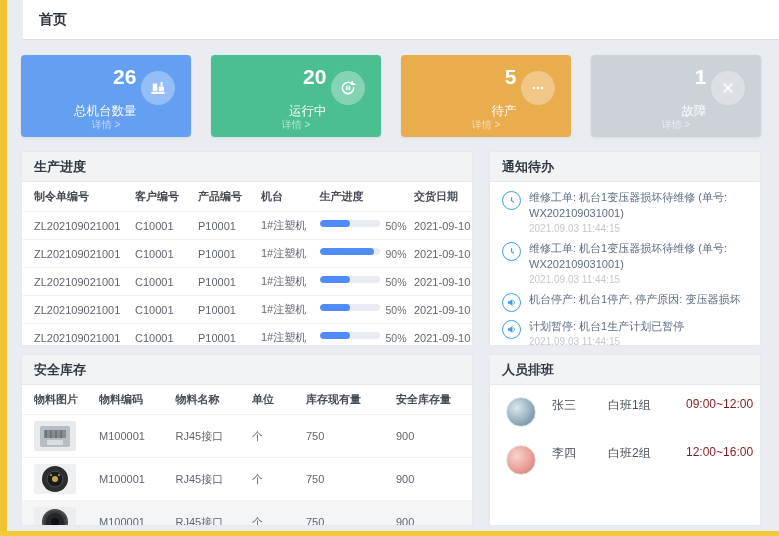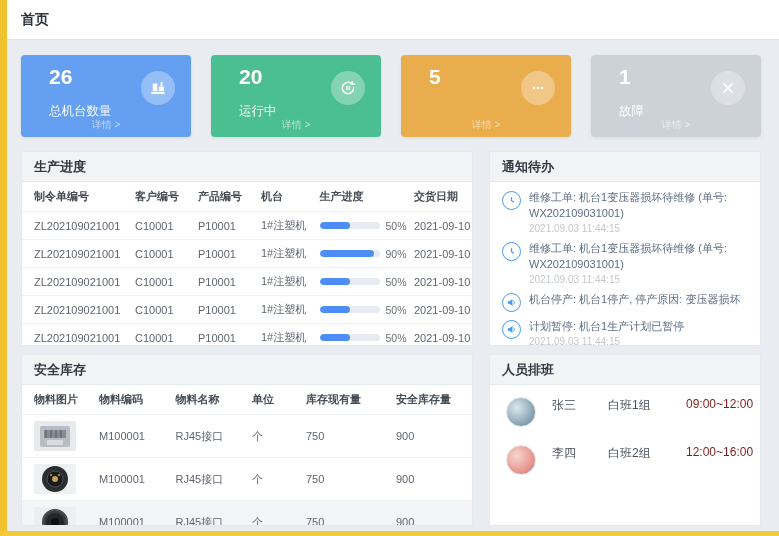--- a/index.html
+++ b/index.html
@@ -1,46 +1,46 @@
 <!DOCTYPE html>
 <html><head>
 <meta charset="utf-8">
 <style>
   * { margin:0; padding:0; box-sizing:border-box; }
   body { font-family:"Liberation Sans","DejaVu Sans",sans-serif; background:#d8dde2; }
   .screen { position:relative; width:779px; height:536px; background:#e9edf1; overflow:hidden; }
   .edge-left { position:absolute; left:0; top:0; width:7px; height:100%; background:#f0c230; z-index:5; }
   .edge-bottom { position:absolute; left:0; bottom:0; width:100%; height:5px; background:#f2ca3a; z-index:5; }
-  .topbar { position:absolute; left:5px; top:0; right:0; height:40px; background:#ffffff; border-bottom:1px solid #dde1e5; display:flex; align-items:center; padding:0 16px; }
+  .topbar { position:absolute; left:23px; top:0; right:0; height:40px; background:#ffffff; border-bottom:1px solid #dde1e5; display:flex; align-items:center; padding:0 16px; }
   .topbar-title { font-size:14px; color:#2f3640; font-weight:bold; }
   .content { position:absolute; left:7px; top:40px; right:0; bottom:5px; padding:15px 18px 10px 14px; overflow:hidden; }
 
   
   .cards { display:flex; gap:20px; margin-bottom:14px; }
   .card { flex:1; height:82px; border-radius:4px; position:relative; color:#fff; box-shadow:0 1px 3px rgba(0,0,0,0.08); cursor:pointer; }
-  .card-main { position:absolute; left:28px; top:10px; width:62%; text-align:left; }
+  .card-main { position:absolute; left:10px; top:10px; width:62%; text-align:right; }
   .card-value { font-size:21px; font-weight:bold; line-height:1.1; }
   .card-label { font-size:12.5px; margin-top:15px; opacity:.95; }
   .card-icon { position:absolute; right:16px; top:16px; width:34px; height:34px; border-radius:50%; background:rgba(255,255,255,0.32); display:flex; align-items:center; justify-content:center; }
   .card-icon svg { width:18px; height:18px; }
   .card-detail { position:absolute; bottom:5px; left:0; right:0; text-align:center; font-size:10px; color:rgba(255,255,255,0.6); }
 
   
   .grid { display:grid; grid-template-columns:1fr 272px; grid-template-rows:195px 172px; column-gap:16px; row-gap:8px; }
   .panel { background:#fff; border:1px solid #e5e9ed; border-radius:2px; overflow:hidden; display:flex; flex-direction:column; }
   .panel-header { flex:0 0 29px; line-height:29px; background:#f1f3f5; border-bottom:1px solid #e6eaee; padding:0 12px; font-size:13px; font-weight:bold; color:#333a42; }
 
   
   table { width:100%; border-collapse:collapse; table-layout:fixed; font-size:11px; color:#5f6670; }
   thead th { font-weight:bold; color:#474d55; text-align:left; padding:7px 5px; white-space:nowrap; }
   tbody td { padding:6px 5px; border-top:1px solid #f0f2f5; white-space:nowrap; overflow:hidden; }
   th:first-child, td:first-child { padding-left:12px; }
   .row-alt { background:#f3f5f7; }
 
-  .progress-wrap { display:flex; align-items:center; }
+  .progress-wrap { display:flex; }
   .progress-track { width:60px; height:7px; background:#e8ecf2; border-radius:4px; overflow:hidden; flex:0 0 auto; }
   .progress-fill { display:block; height:100%; background:#4f8df6; border-radius:4px; }
   .progress-label { margin-left:6px; font-size:10.5px; color:#6a7077; }
 
   
   .notify-list { padding:8px 12px 4px 12px; overflow:hidden; }
   .notify-item { display:flex; align-items:flex-start; gap:8px; margin-bottom:7px; }
   .notify-icon { flex:0 0 auto; width:19px; height:19px; border:1.5px solid #3f9bf8; border-radius:50%; display:flex; align-items:center; justify-content:center; margin-top:1px; }
   .notify-icon svg { width:11px; height:11px; }
   .notify-text { font-size:11px; color:#5e6d82; line-height:1.45; }
@@ -108,20 +108,21 @@
               <rect x="9.6" y="9" width="2" height="6" fill="#ffffff"></rect>
               <rect x="12.9" y="9" width="2" height="6" fill="#ffffff"></rect>
             </svg>
         </div>
         <div class="card-detail">详情 &gt;</div>
       </div>
 
       <div class="card" style="background: rgb(233, 173, 77);">
         <div class="card-main">
           <div class="card-value">5</div>
+          <div class="card-label">待产</div>
         </div>
         <div class="card-icon">
           <svg viewBox="0 0 24 24" fill="#ffffff">
               <circle cx="6.5" cy="12" r="1.7"></circle>
               <circle cx="12" cy="12" r="1.7"></circle>
               <circle cx="17.5" cy="12" r="1.7"></circle>
             </svg>
         </div>
         <div class="card-detail">详情 &gt;</div>
       </div>

